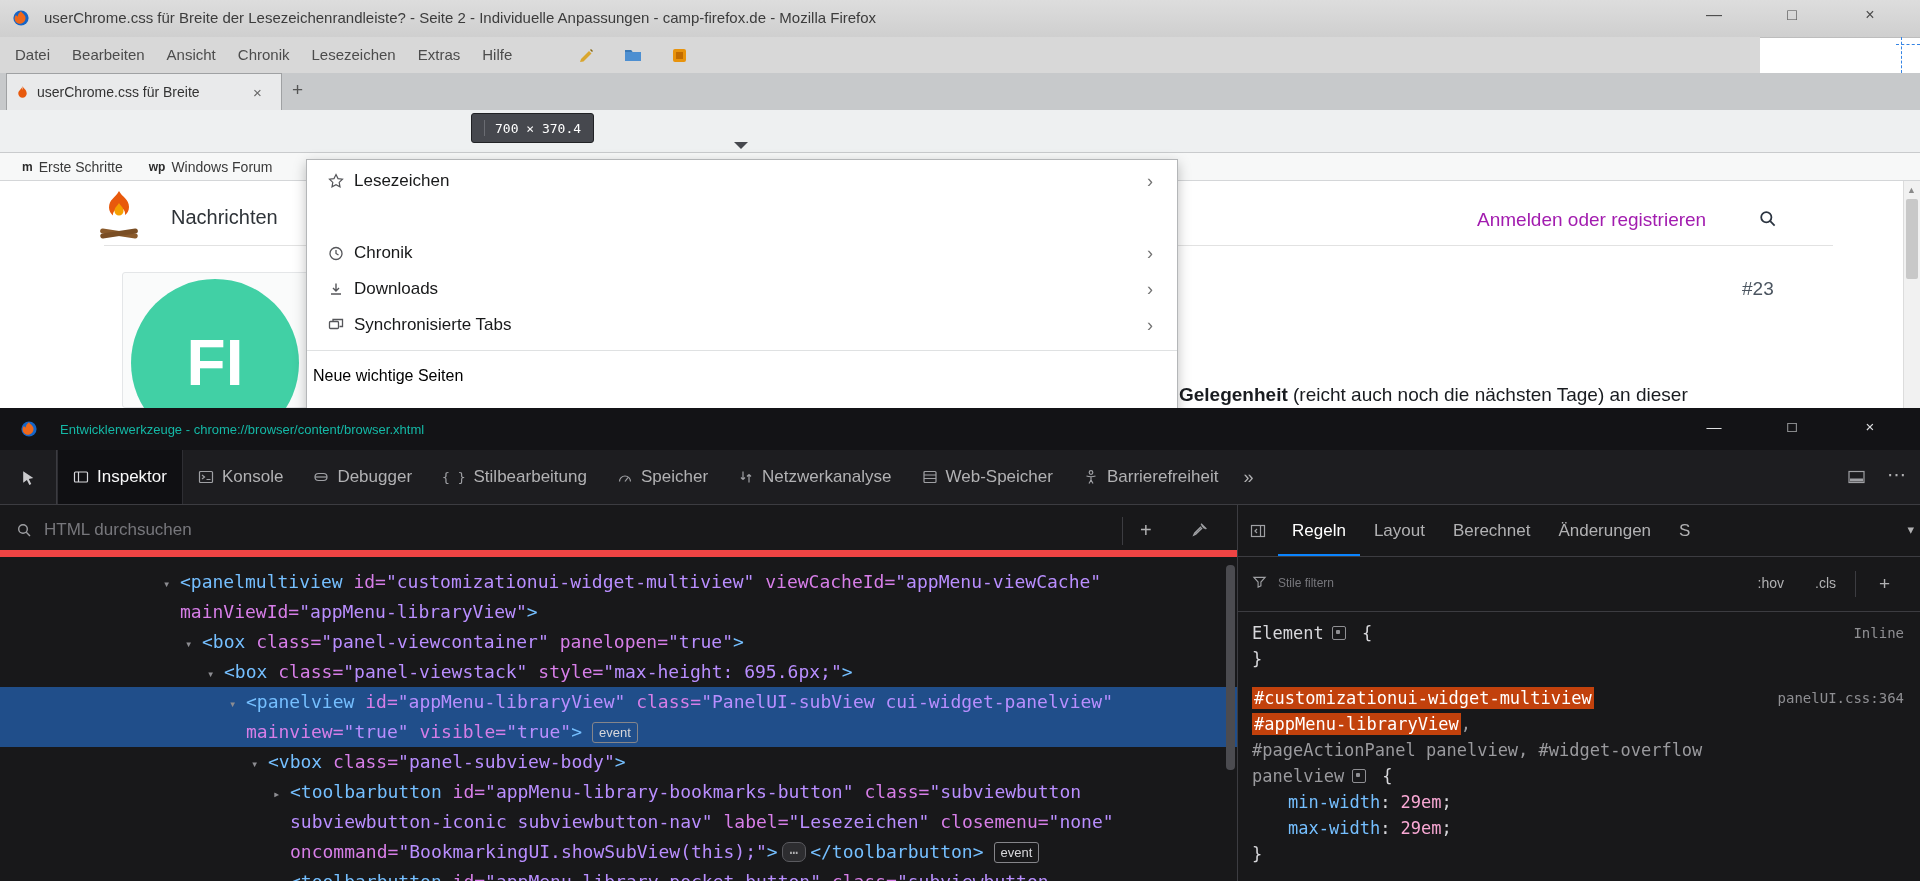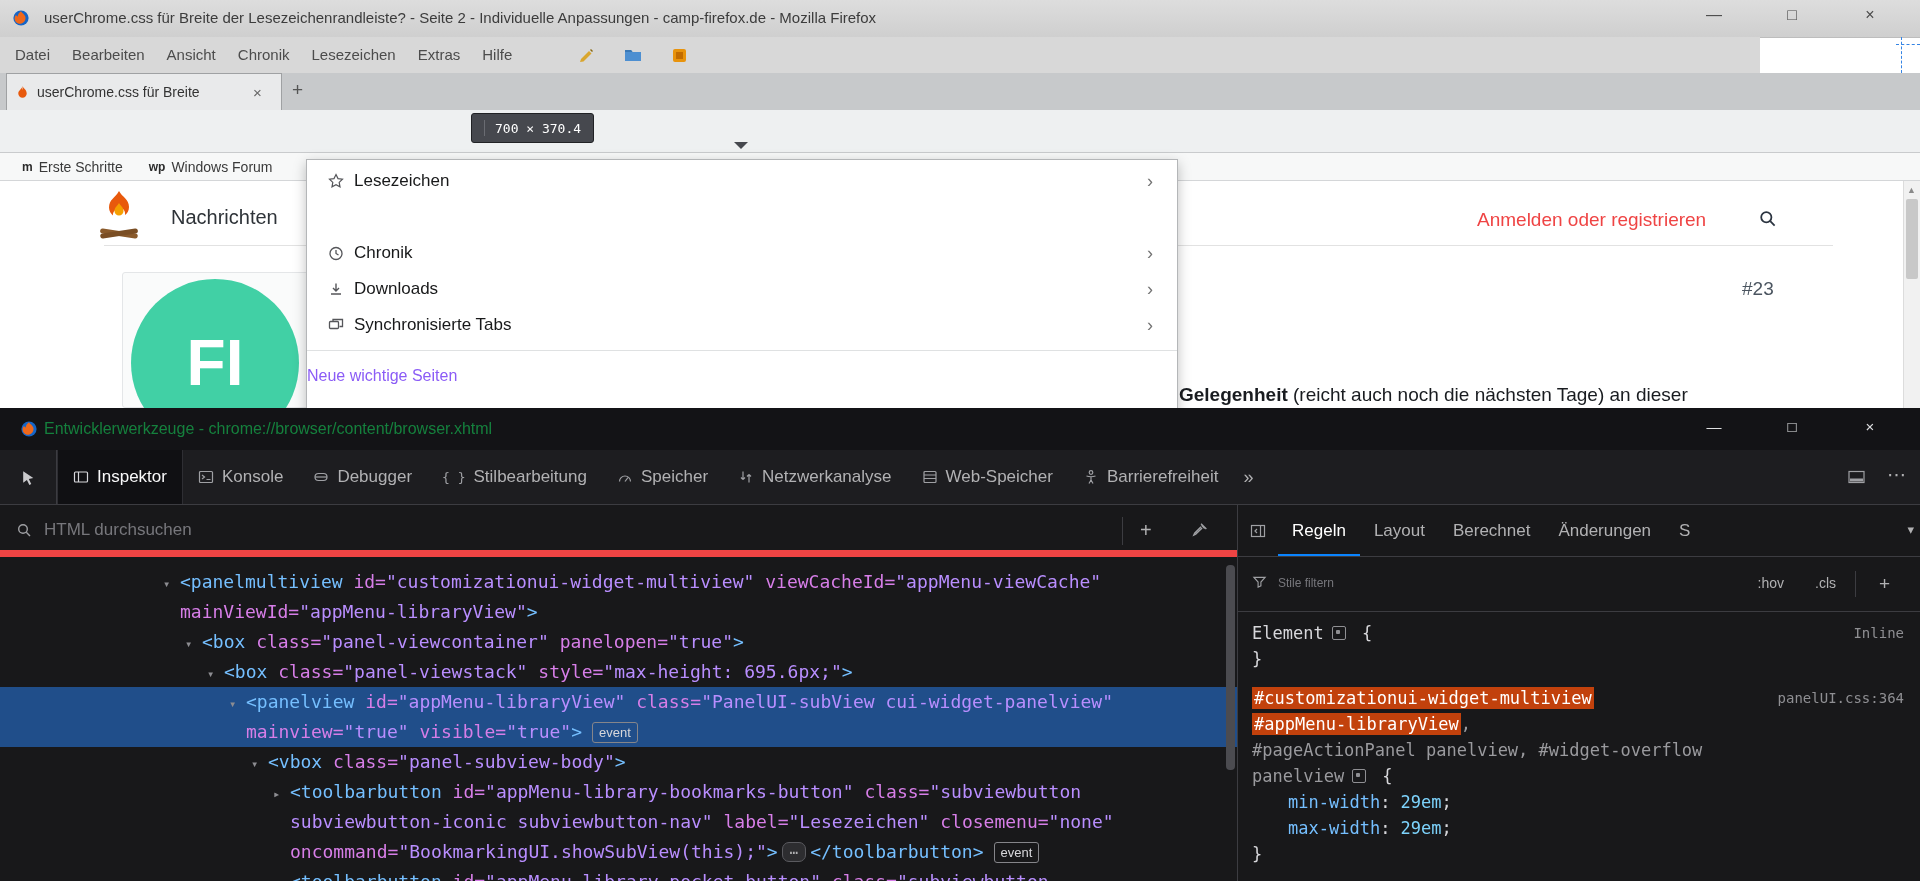--- a/index.html
+++ b/index.html
@@ -36,56 +36,56 @@
   #ext-badge{left:1206px;top:112px;min-width:13px;height:13px;background:#5a5d61;color:#fff;font-size:10px;line-height:13px;text-align:center;border-radius:2px;padding:0 2px;}
   #hamburger{left:1884px;top:115px;font-size:21px;color:#4f5458;}
   #bookmarksbar{left:0;top:153px;width:1920px;height:28px;background:#f7f8f8;border-bottom:1px solid #d4d6d8;box-sizing:border-box;}
   #bm-items{left:22px;top:0;height:27px;display:flex;align-items:center;gap:26px;}
   .bm-item{display:flex;align-items:center;gap:6px;font-size:14px;color:#3a3a3a;}
   .bm-ico{font-weight:bold;font-size:12px;color:#2b2b2b;}
 
   
   #page{left:0;top:181px;width:1920px;height:227px;background:#fff;overflow:hidden;}
   #page-navlabel{left:171px;top:25px;font-size:20px;color:#2e3338;}
-  #signin{left:1477px;top:28px;font-size:19px;color:#ef4444;}
+  #signin{left:1477px;top:28px;font-size:19px;color:#a21caf;}
   #page-hline{left:104px;top:64px;width:1729px;height:1px;background:#e2e2e2;}
   #postnum{left:1742px;top:97px;font-size:19px;color:#4b5560;}
   #postcard{left:122px;top:91px;width:285px;height:136px;background:#fafbfb;border:1px solid #e4e6e8;border-radius:3px;box-sizing:border-box;}
   #avatar{left:131px;top:98px;width:168px;height:168px;border-radius:50%;background:#41d0a5;color:#fff;
           display:flex;align-items:center;justify-content:center;font-size:64px;font-weight:bold;}
   #snippet{left:1179px;top:203px;font-size:19px;color:#191c20;white-space:nowrap;}
   #page-scrollbar{left:1903px;top:0;width:17px;height:227px;background:#f1f1f1;border-left:1px solid #dcdcdc;box-sizing:border-box;}
   #sb-up{left:1905px;top:4px;font-size:9px;color:#8a8a8a;width:13px;text-align:center;}
   #sb-thumb{left:1906px;top:18px;width:12px;height:80px;background:#c8c8c8;border-radius:2px;}
 
   
   #library-panel{left:306px;top:159px;width:872px;height:255px;background:#fff;border:1px solid #b4b6b8;
                  box-shadow:0 4px 12px rgba(0,0,0,.25);box-sizing:border-box;}
   .lp-item{position:absolute;left:0;width:100%;height:36px;line-height:36px;}
   .lp-ico{position:absolute;left:21px;top:10px;}
   .lp-label{position:absolute;left:47px;font-size:17px;color:#18191a;}
   .lp-chev{position:absolute;left:840px;font-size:18px;color:#737373;}
   #lp-sep{position:absolute;left:0;top:190px;width:100%;height:1px;background:#dfe1e2;}
-  #lp-footer{position:absolute;left:0;top:200px;font-size:16px;color:#8b5cf6;line-height:32px;}
+  #lp-footer{position:absolute;left:6px;top:200px;font-size:16px;color:#000000;line-height:32px;}
 
   
   #nh-tooltip{left:471px;top:113px;height:28px;display:inline-flex;align-items:center;gap:10px;padding:0 12px;
               background:#46484e;border:1px solid #212225;border-radius:3px;z-index:300;
               font-family:"DejaVu Sans Mono",monospace;font-size:13px;white-space:nowrap;}
   #nh-tooltip::after{content:"";position:absolute;left:262px;bottom:-7px;border:7px solid transparent;border-bottom:none;border-top:7px solid #46484e;}
   #nh-sel{color:#9ecbff;}
   #nh-div{width:1px;height:16px;background:#6a6c72;}
   #nh-dims{color:#fff;}
   #guide-v{left:1901px;top:37px;height:36px;width:0;border-left:1px dashed #3584e4;}
   #guide-h{left:1896px;top:44px;width:24px;height:0;border-top:1px dashed #3584e4;}
 
   
   #devtools{left:0;top:408px;width:1920px;height:473px;background:#18181a;color:#b1b1b3;z-index:100;}
   #dt-titlebar{left:0;top:0;width:1920px;height:42px;background:#131316;display:flex;align-items:center;}
-  #dt-title{position:absolute;left:44px;font-size:16px;color:#15803d;white-space:nowrap;}
+  #dt-title{position:absolute;left:60px;font-size:13px;color:#14b8a6;white-space:nowrap;}
   .dtwc{top:10px;width:36px;text-align:center;font-size:15px;color:#dfe0e2;}
   #dt-toolbar{left:0;top:42px;width:1920px;height:55px;background:#1d1d20;border-bottom:1px solid #3c3c41;box-sizing:border-box;display:flex;align-items:stretch;}
   #picker{width:56px;display:flex;align-items:center;justify-content:center;border-right:1px solid #3c3c41;}
   .dtab{display:flex;align-items:center;gap:8px;padding:0 15px;font-size:17px;color:#b1b1b3;}
   .dtab.active{background:#101013;color:#f9f9fa;border-left:1px solid #2e2e33;border-right:1px solid #2e2e33;}
   #dt-more{display:flex;align-items:center;padding:0 10px;font-size:18px;color:#b1b1b3;}
   #dock-ico{top:61px;right:54px;}
   #dt-meatballs{top:55px;right:14px;font-size:19px;color:#b1b1b3;}
 
   #left-pane{left:0;top:97px;width:1237px;height:376px;}
@@ -120,21 +120,21 @@
   #sbf-sep{position:absolute;right:64px;top:14px;width:1px;height:26px;background:#3c3c41;}
   #rules{position:absolute;left:0;top:107px;right:0;bottom:0;overflow:hidden;padding-top:8px;
          font-family:"DejaVu Sans Mono",monospace;font-size:17px;}
   .rule{margin-bottom:13px;}
   .rline{position:relative;height:26px;line-height:26px;padding:0 48px 0 14px;white-space:pre;}
   .rline.rindent{padding-left:50px;}
   .rk-sel{color:#d7d7db;}
   .rk-seldim{color:#9a9a9e;}
   .rk-selhl{background:#c2410c;color:#fff;padding:1px 2px;}
   .rk-prop{color:#75bfff;}
-  .rk-val{color:#7dd3fc;}
+  .rk-val{color:#f9a8d4;}
   .rright{position:absolute;right:16px;top:0;color:#8f8f93;font-size:14px;}
   .target-icon{display:inline-block;width:12px;height:12px;border:1px solid #8f8f93;border-radius:2px;margin:0 6px -1px 8px;position:relative;}
   .target-icon::after{content:"";position:absolute;left:3px;top:3px;width:4px;height:4px;background:#8f8f93;border-radius:1px;}
 </style>
 </head>
 <body>
 
 <div class="abs" id="titlebar">
   <span class="abs ico" style="left:12px;top:9px;">
     <svg width="18" height="18" viewBox="0 0 18 18">

